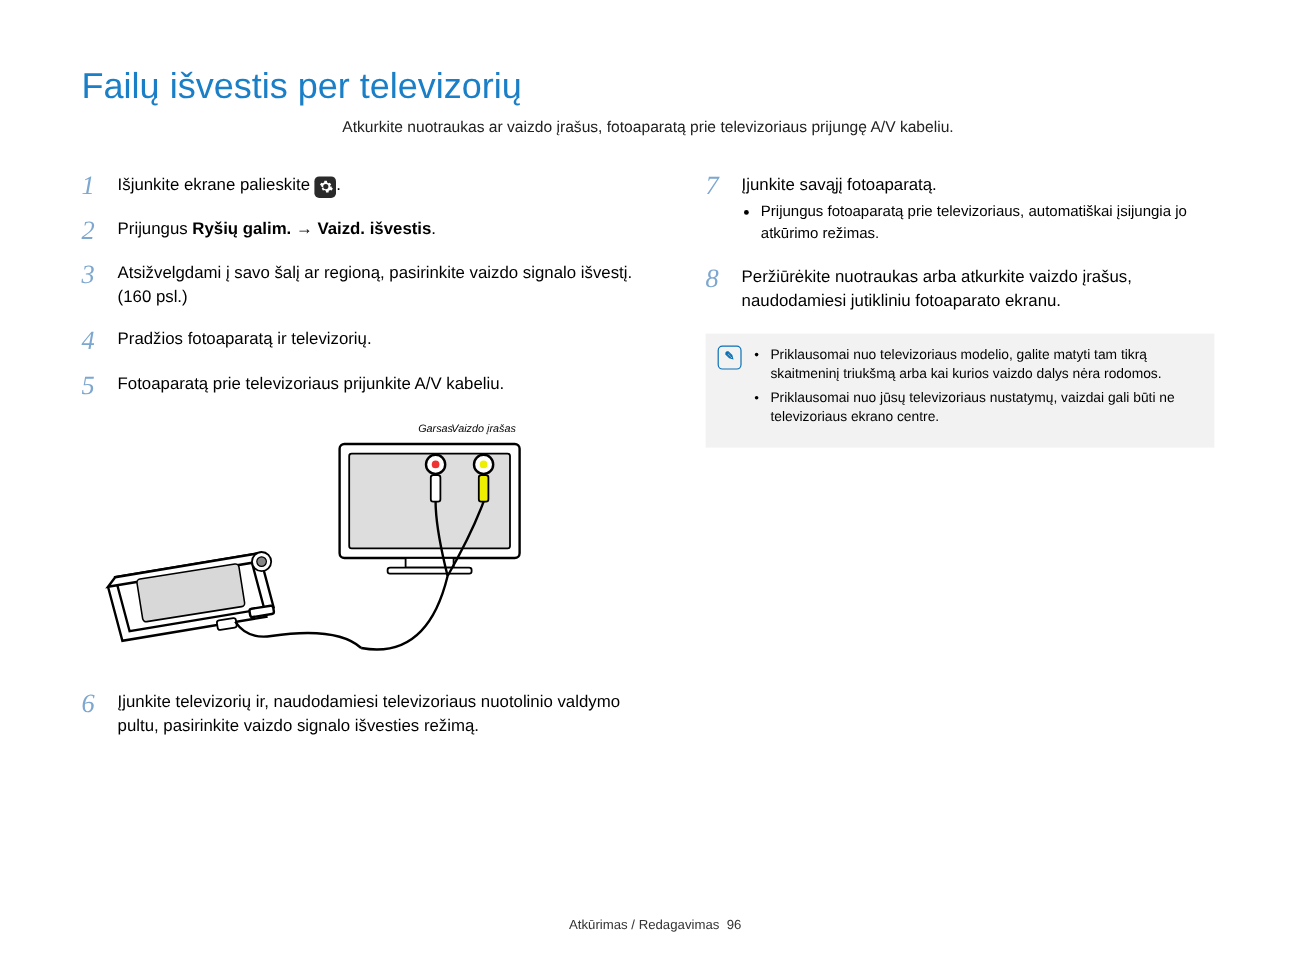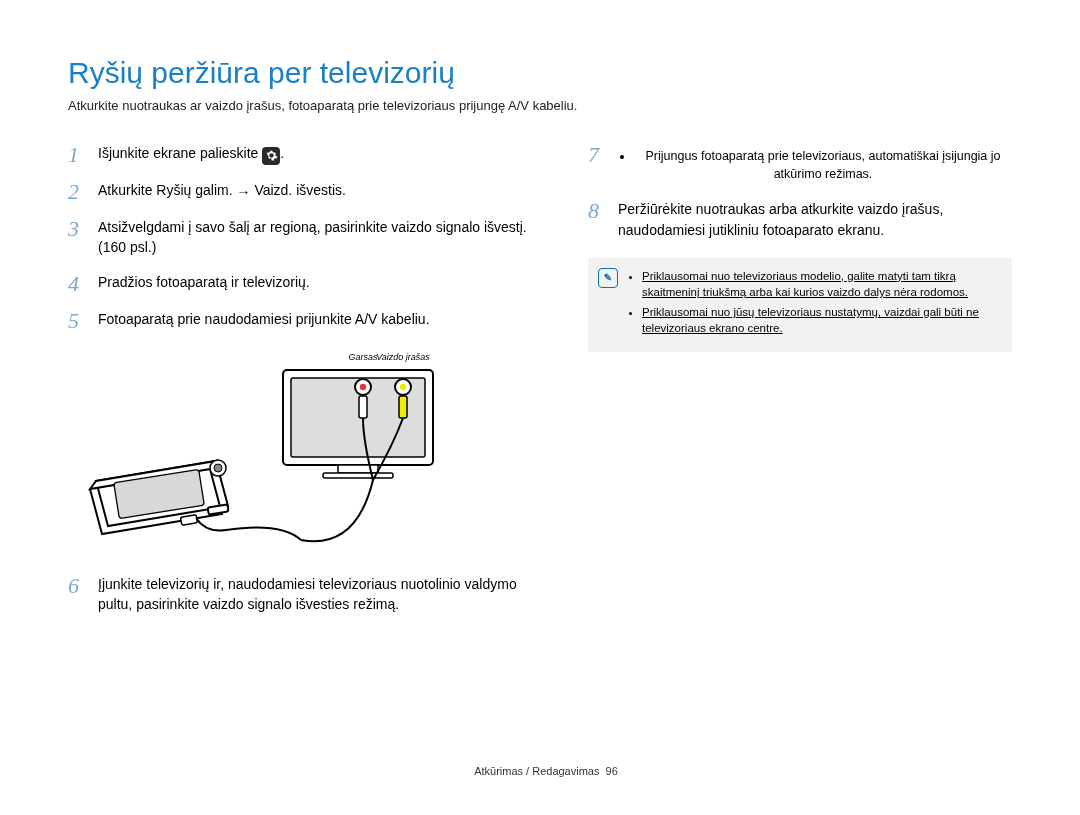--- a/index.html
+++ b/index.html
@@ -19,20 +19,21 @@
   .title {
     font-size: 30px;
     font-weight: 500;
     color: #1a7fc7;
     margin: 0 0 8px 0;
   }
   .subtitle {
     font-size: 13px;
     color: #222;
     margin: 0 0 30px 0;
+    text-align: center;
   }
   .columns {
     display: flex;
     gap: 40px;
   }
   .col-left {
     flex: 0 0 480px;
   }
   .col-right {
     flex: 1;
@@ -63,31 +64,30 @@
     background: #2a2a2a;
     border-radius: 4px;
     vertical-align: -4px;
     align-items: center;
     justify-content: center;
   }
   .icon-gear svg {
     width: 13px;
     height: 13px;
   }
-  .bold { font-weight: 400; text-align: center; }
+  .bold { font-weight: 700; text-align: center; }
   .diagram {
     margin: 6px 0 18px 0;
     font-style: italic;
   }
   .diagram svg { display: block; }
   .sub-bullets {
     margin: 4px 0 0 0;
     padding: 0 0 0 16px;
     font-size: 12.5px;
-    text-align: center;
   }
   .sub-bullets li {
     margin-bottom: 2px;
   }
   .note-box {
     background: #f2f2f2;
     display: flex;
     gap: 10px;
     padding: 10px 14px 12px 10px;
     margin-top: 18px;
@@ -105,74 +105,73 @@
     border-radius: 4px;
     align-items: center;
     justify-content: center;
     color: #0b6fb5;
     font-weight: 700;
     font-size: 10px;
   }
   .note-list {
     margin: 0;
     padding: 0 0 0 14px;
-    text-decoration: underline;
   }
   .note-list li { margin-bottom: 4px; }
   .footer {
     position: absolute;
     bottom: 38px;
     left: 12px;
     right: 0;
     text-align: center;
     font-size: 11px;
     color: #333;
   }
 </style>
 </head>
 <body>
 
 <div class="page">
-  <h1 class="title">Ryšių peržiūra per televizorių</h1>
+  <h1 class="title">Failų išvestis per televizorių</h1>
   <p class="subtitle">Atkurkite nuotraukas ar vaizdo įrašus, fotoaparatą prie televizoriaus prijungę A/V kabeliu.</p>
 
   <div class="columns">
     <div class="col-left">
 
       <div class="step">
         <div class="step-num">1</div>
         <div class="step-body">
           <span>Išjunkite ekrane palieskite </span><span class="icon-gear">
               <svg viewBox="0 0 24 24">
                 <path fill="#fff" d="M12 8a4 4 0 100 8 4 4 0 000-8zm9 4a7 7 0 01-.1 1.2l2 1.6-1.9 3.3-2.4-.8a7 7 0 01-2 1.2l-.4 2.5h-3.8l-.4-2.5a7 7 0 01-2-1.2l-2.4.8-1.9-3.3 2-1.6A7 7 0 015 12c0-.4 0-.8.1-1.2l-2-1.6 1.9-3.3 2.4.8a7 7 0 012-1.2L9.8 3h3.8l.4 2.5a7 7 0 012 1.2l2.4-.8 1.9 3.3-2 1.6c.1.4.1.8.1 1.2z"></path>
               </svg>
             </span><span>.</span>
         </div>
       </div>
 
       <div class="step">
         <div class="step-num">2</div>
         <div class="step-body">
-          <span>Atkurkite </span><span class="bold">Ryšių galim. → Vaizd. išvestis</span><span>.</span>
+          <span>Prijungus </span><span class="bold">Ryšių galim. → Vaizd. išvestis</span><span>.</span>
         </div>
       </div>
 
       <div class="step">
         <div class="step-num">3</div>
         <div class="step-body">Atsižvelgdami į savo šalį ar regioną, pasirinkite vaizdo signalo išvestį. (160 psl.)</div>
       </div>
 
       <div class="step">
         <div class="step-num">4</div>
         <div class="step-body">Pradžios fotoaparatą ir televizorių.</div>
       </div>
 
       <div class="step">
         <div class="step-num">5</div>
-        <div class="step-body">Fotoaparatą prie naudodamiesi prijunkite A/V kabeliu.</div>
+        <div class="step-body">Fotoaparatą prie televizoriaus prijunkite A/V kabeliu.</div>
       </div>
 
       <div class="diagram">
         <svg width="370" height="210" viewBox="0 0 370 210">
 
           <text x="295" y="14" font-size="9" text-anchor="middle">Garsas</text>
           <text x="335" y="14" font-size="9" text-anchor="middle">Vaizdo įrašas</text>
 
           <g>
             <rect x="215" y="24" width="150" height="95" rx="4" fill="#fff" stroke="#000" stroke-width="2"></rect>
@@ -214,20 +213,21 @@
       <div class="step">
         <div class="step-num">6</div>
         <div class="step-body">Įjunkite televizorių ir, naudodamiesi televizoriaus nuotolinio valdymo pultu, pasirinkite vaizdo signalo išvesties režimą.</div>
       </div>
     </div>
 
     <div class="col-right">
       <div class="step">
         <div class="step-num">7</div>
         <div class="step-body">
+          <div>Įjunkite savąjį fotoaparatą.</div>
           <ul class="sub-bullets">
             <li>Prijungus fotoaparatą prie televizoriaus, automatiškai įsijungia jo atkūrimo režimas.</li>
           </ul>
         </div>
       </div>
 
       <div class="step">
         <div class="step-num">8</div>
         <div class="step-body">Peržiūrėkite nuotraukas arba atkurkite vaizdo įrašus, naudodamiesi jutikliniu fotoaparato ekranu.</div>
       </div>

